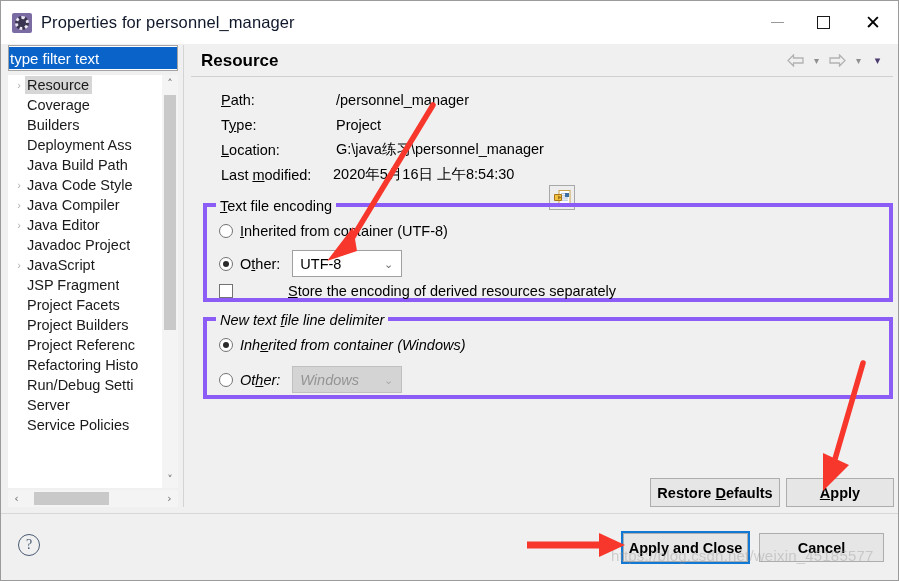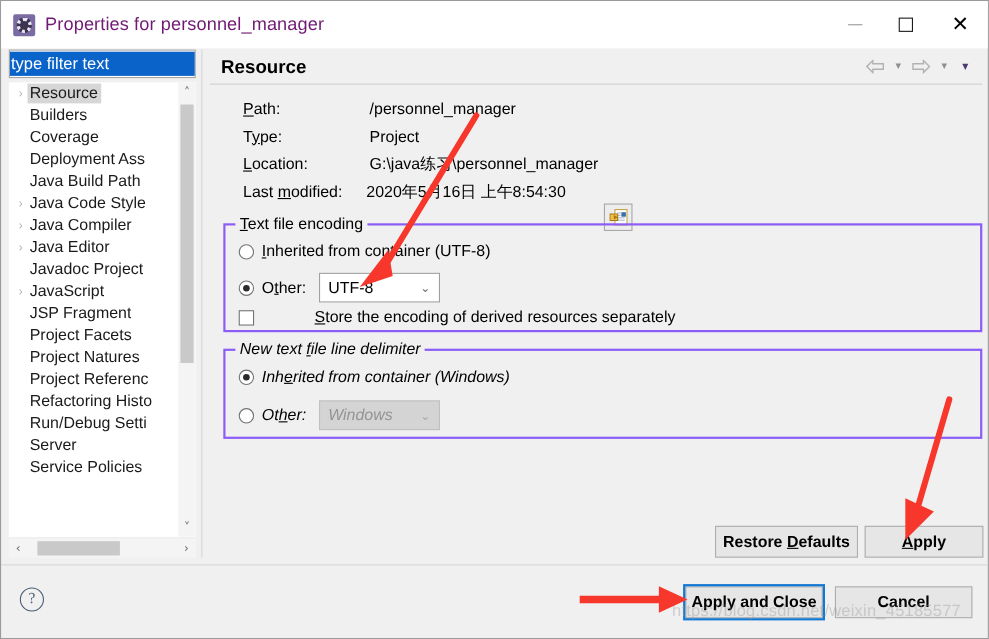--- a/index.html
+++ b/index.html
@@ -36,21 +36,21 @@
   }
   #app-icon .cog {
     position: absolute; left: 3px; top: 3px;
     width: 14px; height: 14px;
     border-radius: 50%;
     border: 3px dotted #e9e6f2;
     background: #3b3450;
   }
   #title-text {
     font-size: 16.5px;
-    color: #701a75;
+    color: #0f172a;
     letter-spacing: 0.1px;
     white-space: nowrap;
   }
   #win-controls {
     margin-left: auto; display: flex; height: 43px;
   }
   .win-btn {
     width: 46px; height: 43px;
     display: flex; align-items: center; justify-content: center;
     color: #333;
@@ -190,21 +190,21 @@
     position: absolute; left: 358px; top: 140px;
     width: 26px; height: 25px;
     background: #ededed;
     border: 1px solid #a8a8a8;
     display: flex; align-items: center; justify-content: center;
   }
 
   
   .groupbox {
     position: absolute;
-    border: 2px solid #8b5cf6;
+    border: 4px solid #8b5cf6;
     background: transparent;
   }
   .group-legend {
     position: absolute; top: -9px; left: 9px;
     background: #f0f0f0;
     padding: 0 4px;
     font-size: 14.5px; color: #000;
     white-space: nowrap;
   }
   #group-encoding { left: 12px; top: 158px; width: 690px; height: 99px; }
@@ -323,25 +323,25 @@
   </div>
 
   <div id="tree-frame">
     <div id="tree-list">
         <div class="tree-item selected">
           <span class="tree-arrow">›</span>
           <span class="tree-label">Resource</span>
         </div>
         <div class="tree-item">
           <span class="tree-arrow"></span>
+          <span class="tree-label">Coverage</span>
+        </div>
+        <div class="tree-item">
+          <span class="tree-arrow"></span>
           <span class="tree-label">Builders</span>
-        </div>
-        <div class="tree-item">
-          <span class="tree-arrow"></span>
-          <span class="tree-label">Coverage</span>
         </div>
         <div class="tree-item">
           <span class="tree-arrow"></span>
           <span class="tree-label">Deployment Ass</span>
         </div>
         <div class="tree-item">
           <span class="tree-arrow"></span>
           <span class="tree-label">Java Build Path</span>
         </div>
         <div class="tree-item">
@@ -367,21 +367,21 @@
         <div class="tree-item">
           <span class="tree-arrow"></span>
           <span class="tree-label">JSP Fragment</span>
         </div>
         <div class="tree-item">
           <span class="tree-arrow"></span>
           <span class="tree-label">Project Facets</span>
         </div>
         <div class="tree-item">
           <span class="tree-arrow"></span>
-          <span class="tree-label">Project Natures</span>
+          <span class="tree-label">Project Builders</span>
         </div>
         <div class="tree-item">
           <span class="tree-arrow"></span>
           <span class="tree-label">Project Referenc</span>
         </div>
         <div class="tree-item">
           <span class="tree-arrow"></span>
           <span class="tree-label">Refactoring Histo</span>
         </div>
         <div class="tree-item">

